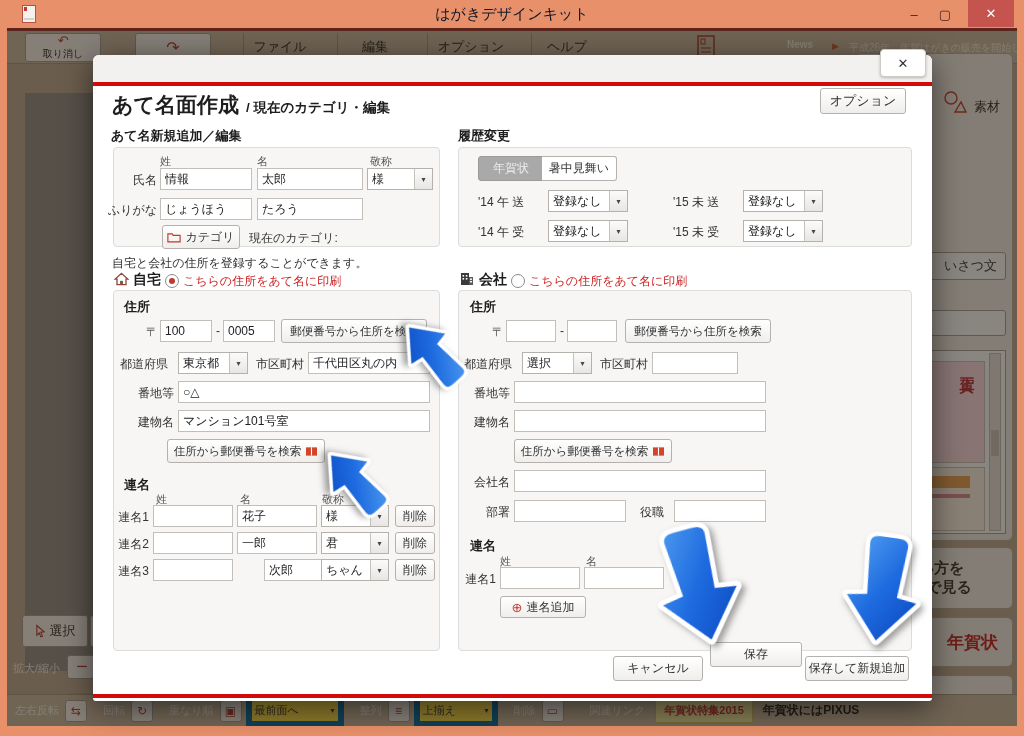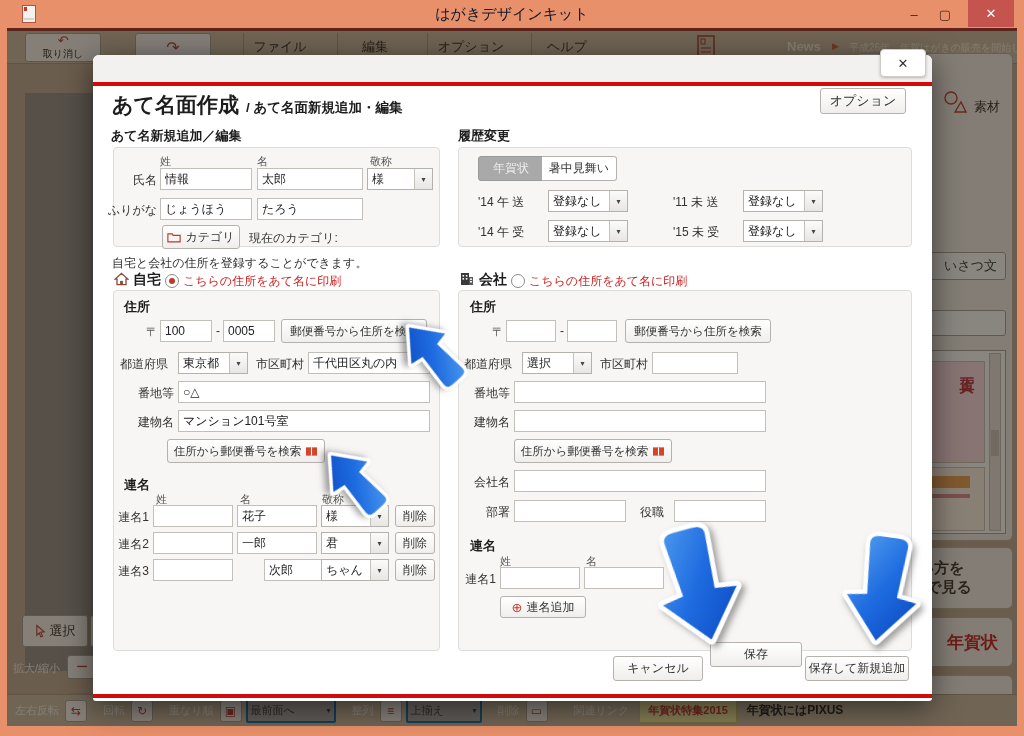--- a/index.html
+++ b/index.html
@@ -15,31 +15,31 @@
   .winbtn.close{width:46px;height:27px;top:0;background:#C5534E;color:#fff;font-weight:bold;}
   .frame-line{left:7px;top:28px;width:1010px;height:3px;background:#5C241A;}
   .app{left:7px;top:31px;width:1010px;height:695px;background:#BCA88F;overflow:hidden;}
   
   .toolbar{left:0;top:0;width:1010px;height:33px;background:#C6B79E;border-bottom:1px solid #A3947C;overflow:hidden;}
   .tbtn{background:#F2EFE8;border:1px solid #A39B8D;border-radius:3px;display:flex;flex-direction:column;
         align-items:center;justify-content:center;font-size:10px;color:#30291F;}
   .tbtn .ic{font-size:13px;line-height:12px;color:#B0392E;}
   .menu{font-size:13px;color:#30291F;display:flex;align-items:center;justify-content:center;text-align:center;}
   .vsep{width:1px;background:#A3947C;top:2px;height:29px;}
-  .news-label{font-weight:bold;font-size:13px;color:#F2EAD8;}
+  .news-label{font-weight:bold;font-size:10px;color:#F2EAD8;}
   .news-text{font-size:10px;color:#EFE7D6;white-space:nowrap;}
   .canvas{left:18px;top:62px;width:745px;height:578px;background:#908C86;}
   .panel{background:#EFEBE2;border:1px solid #B9AE9A;border-radius:6px;}
   .wbox{background:#FBFAF7;border:1px solid #A8A095;border-radius:3px;}
   .ltool-lbl{font-size:11px;color:#EFEAE0;}
   .bbar{left:0;top:663px;width:1010px;height:32px;background:#C6B79E;border-top:1px solid #A3947C;overflow:hidden;
         display:flex;align-items:center;font-size:11px;color:#EFEAE0;}
   .bico{width:20px;height:20px;background:#F2EFE8;border:1px solid #A39B8D;border-radius:3px;
         display:flex;align-items:center;justify-content:center;color:#B0392E;font-size:12px;flex:0 0 auto;}
-  .bcombo{background:#a3a3a3;border:2px solid #0369a1;border-radius:2px;height:20px;display:flex;
+  .bcombo{background:#fde047;border:6px solid #0369a1;border-radius:2px;height:20px;display:flex;
           align-items:center;font-size:11px;color:#333;padding:0 3px;flex:0 0 auto;}
   .overlay{left:7px;top:31px;width:1010px;height:695px;background:rgba(32,24,18,0.52);z-index:5;}
   
   .modal{left:93px;top:55px;width:839px;height:646px;background:#FFFFFF;z-index:10;
          border-radius:6px 6px 3px 3px;box-shadow:0 6px 30px rgba(0,0,0,0.55);}
   .m-strip{left:0;top:0;width:839px;height:27px;background:#F2F1EF;border-radius:6px 6px 0 0;}
   .m-x{left:787px;top:-6px;width:46px;height:28px;background:#FFFFFF;border:1px solid #CFCCC8;border-radius:4px;
        display:flex;align-items:center;justify-content:center;font-size:13px;color:#333;
        box-shadow:0 1px 3px rgba(0,0,0,0.25);}
   .redline{left:0;width:839px;height:4px;background:#D20A0A;}
@@ -205,21 +205,21 @@
 
 <div class="abs modal">
   <div class="abs m-strip"></div>
   <div class="abs m-x">
     <span>✕</span>
   </div>
   <div class="abs redline" style="top:27px"></div>
 
   <div class="abs m-title">
     <span class="big">あて名面作成</span>
-    <span class="sub">/ あて名面新規追加・編集</span>
+    <span class="sub">/ 現在のカテゴリ・編集</span>
   </div>
   <div class="btn" style="left:727px;top:33px;width:86px;height:26px;font-size:13px">オプション</div>
 
   <div class="abs hd" style="left:18px;top:72px">あて名新規追加／編集</div>
   <div class="abs gbox" style="left:20px;top:92px;width:327px;height:100px"></div>
   <span class="abs small" style="left:67px;top:99px">姓</span>
   <span class="abs small" style="left:164px;top:99px">名</span>
   <span class="abs small" style="left:277px;top:99px">敬称</span>
   <span class="abs lbl lblr" style="left:20px;top:117px;width:44px">氏名</span>
   <input class="tin" style="left: 67px; top: 113px; width: 92px; height: 22px;" value="情報">
@@ -245,21 +245,21 @@
   <div class="abs gbox" style="left:365px;top:92px;width:454px;height:100px"></div>
   <div class="tab on" style="left:385px;top:101px;width:64px">年賀状</div>
   <div class="tab off" style="left:449px;top:101px;width:74px">暑中見舞い</div>
   <span class="abs lbl" style="left:385px;top:139px">'14 午  送</span>
   <div class="combo" style="left:455px;top:135px;width:80px">
     <span class="v">登録なし</span>
     <span class="b">
         <span>▾</span>
       </span>
   </div>
-  <span class="abs lbl" style="left:580px;top:139px">'11 未  送</span>
+  <span class="abs lbl" style="left:580px;top:139px">'15 未  送</span>
   <div class="combo" style="left:650px;top:135px;width:80px">
     <span class="v">登録なし</span>
     <span class="b">
         <span>▾</span>
       </span>
   </div>
   <span class="abs lbl" style="left:385px;top:169px">'14 午  受</span>
   <div class="combo" style="left:455px;top:165px;width:80px">
     <span class="v">登録なし</span>
     <span class="b">

